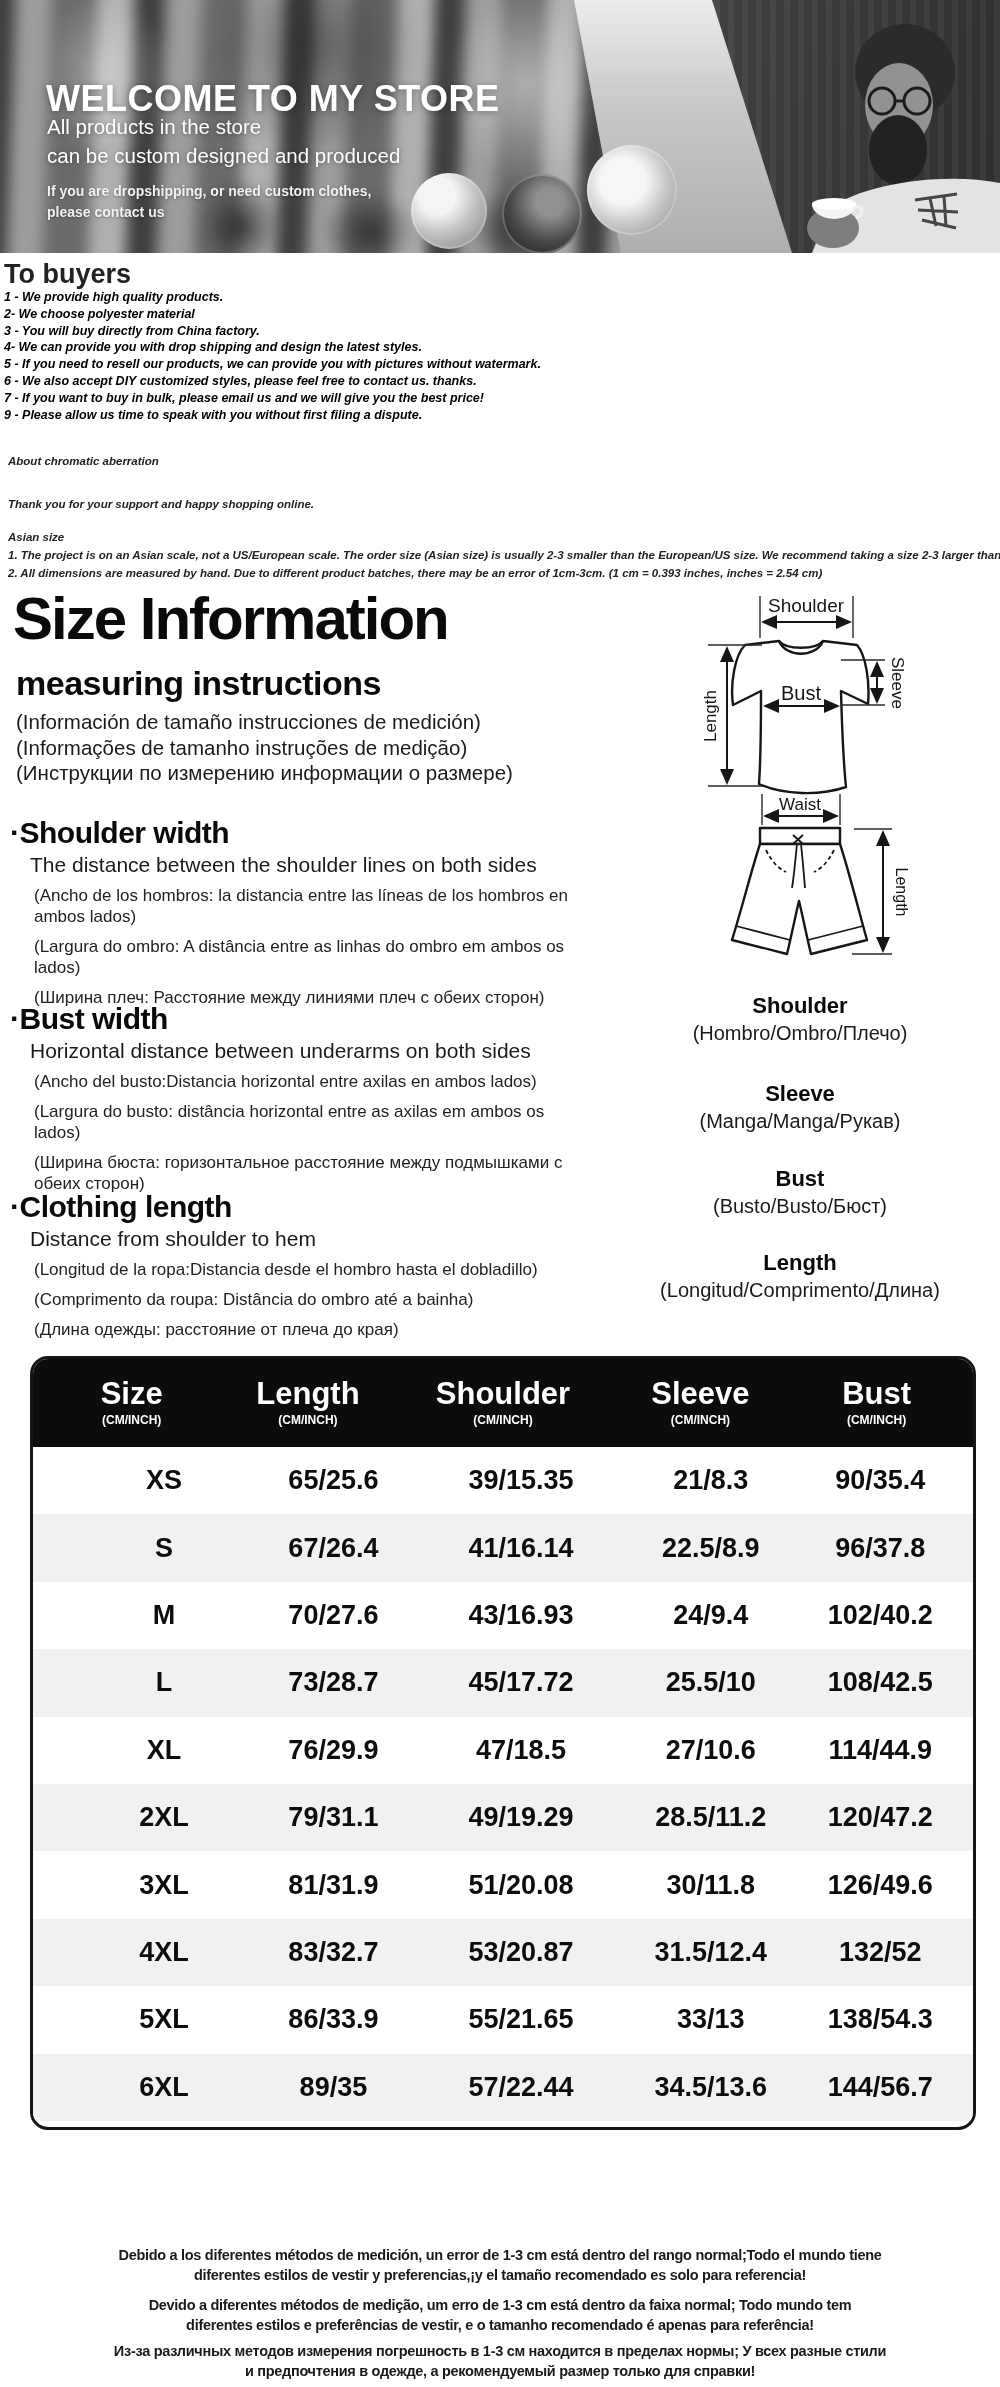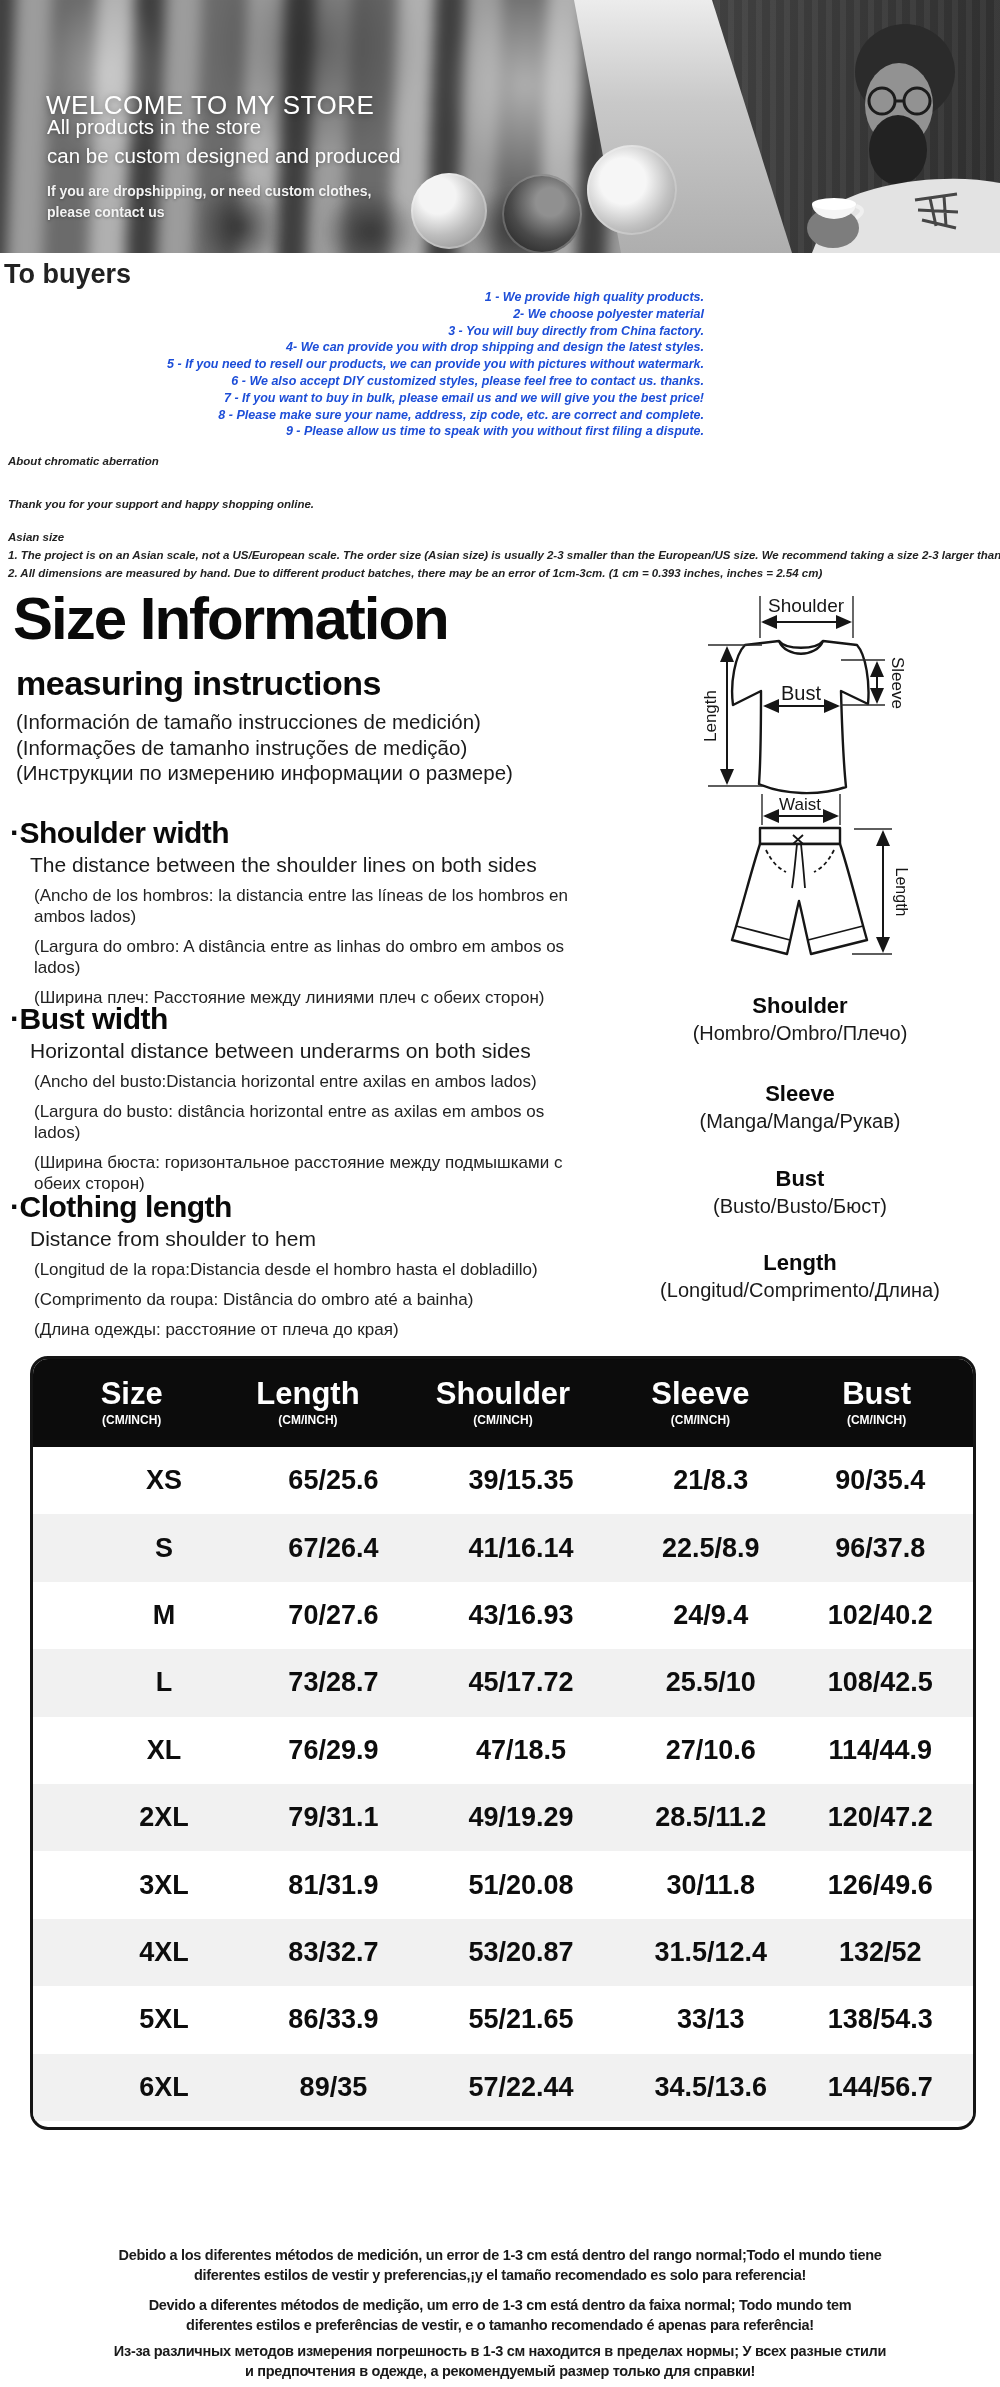--- a/index.html
+++ b/index.html
@@ -31,31 +31,31 @@
   .bn-diag{position:absolute;left:0;top:0;width:1000px;height:253px;
     clip-path:polygon(574px 0,712px 0,792px 253px,621px 253px);
     background:linear-gradient(180deg,#ececec 0%,#c9c9c9 40%,#aeaeae 100%);}
   .bn-circle{position:absolute;border-radius:50%;box-shadow:0 0 0 2px rgba(255,255,255,.25) inset;}
   .bn-c1{left:411px;top:173px;width:76px;height:76px;
     background:radial-gradient(circle at 35% 30%, #f4f4f4 0 25%, #bdbdbd 55%, #7e7e7e 100%);}
   .bn-c2{left:502px;top:174px;width:80px;height:80px;
     background:radial-gradient(circle at 60% 35%, #909090 0 20%, #4a4a4a 55%, #161616 100%);}
   .bn-c3{left:587px;top:145px;width:90px;height:90px;
     background:radial-gradient(circle at 40% 40%, #f6f6f6 0 30%, #c2c2c2 60%, #8d8d8d 100%);}
-  .bn-title{left:46px;top:90px;font-size:26px;font-weight:400;color:#fff;letter-spacing:.5px;
+  .bn-title{left:46px;top:78px;font-size:36px;font-weight:700;color:#fff;letter-spacing:.5px;
     text-shadow:0 1px 6px rgba(0,0,0,.35);}
   .bn-sub{left:47px;top:112px;font-size:20.5px;line-height:29px;color:#fff;font-weight:500;
     text-shadow:0 1px 4px rgba(0,0,0,.35);}
   .bn-note{left:47px;top:181px;font-size:14px;line-height:21px;color:#f2f2f2;font-weight:600;
     text-shadow:0 1px 3px rgba(0,0,0,.35);}
 
   
   .tb-heading{left:4px;top:259px;font-size:27px;font-weight:800;color:#222;}
   .tb-list{left:4px;top:289px;width:700px;}
-  .tb-item{font-size:12.5px;font-weight:700;font-style:italic;color:#1d4ed8;height:16.8px;line-height:16.8px;white-space:nowrap;text-align:right;}
+  .tb-item{font-size:12.5px;font-weight:700;font-style:italic;color:#000000;height:16.8px;line-height:16.8px;white-space:nowrap;}
   .small-it{font-size:11.5px;font-weight:700;font-style:italic;color:#222;white-space:nowrap;}
   .ch-heading{left:8px;top:455px;}
   .ch-body{left:8px;top:479px;}
   .ch-thanks{left:8px;top:498px;}
   .as-heading{left:8px;top:531px;}
   .as-l1{left:8px;top:549px;}
   .as-l2{left:8px;top:567px;}
 
   
   .si-title{left:13px;top:584px;font-size:60px;font-weight:800;letter-spacing:-2px;color:#0a0a0a;}
@@ -136,21 +136,20 @@
 
   <div class="abs tb-heading">To buyers</div>
   <div class="abs tb-list">
     <div class="tb-item">1 - We provide high quality products.</div>
     <div class="tb-item">2- We choose polyester material</div>
     <div class="tb-item">3 - You will buy directly from China factory.</div>
     <div class="tb-item">4- We can provide you with drop shipping and design the latest styles.</div>
     <div class="tb-item">5 - If you need to resell our products, we can provide you with pictures without watermark.</div>
     <div class="tb-item">6 - We also accept DIY customized styles, please feel free to contact us. thanks.</div>
     <div class="tb-item">7 - If you want to buy in bulk, please email us and we will give you the best price!</div>
-    <div class="tb-item">8 - Please make sure your name, address, zip code, etc. are correct and complete.</div>
     <div class="tb-item">9 - Please allow us time to speak with you without first filing a dispute.</div>
   </div>
 
   <div class="abs small-it ch-heading">About chromatic aberration</div>
   <div class="abs small-it ch-thanks">Thank you for your support and happy shopping online.</div>
 
   <div class="abs small-it as-heading">Asian size</div>
   <div class="abs small-it as-l1">1. The project is on an Asian scale, not a US/European scale. The order size (Asian size) is usually 2-3 smaller than the European/US size. We recommend taking a size 2-3 larger than usual.</div>
   <div class="abs small-it as-l2">2. All dimensions are measured by hand. Due to different product batches, there may be an error of 1cm-3cm. (1 cm = 0.393 inches, inches = 2.54 cm)</div>
 

